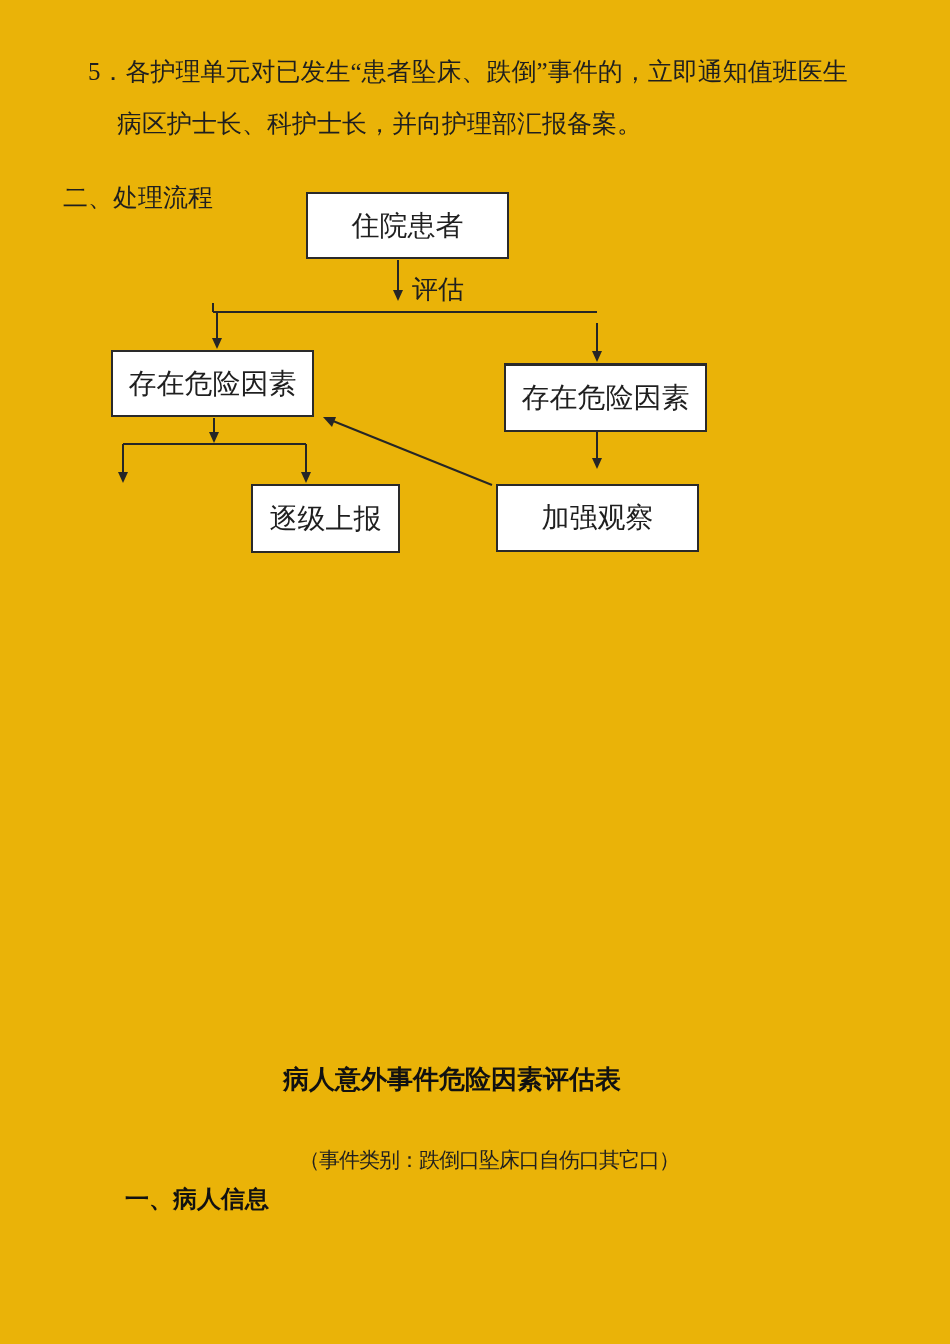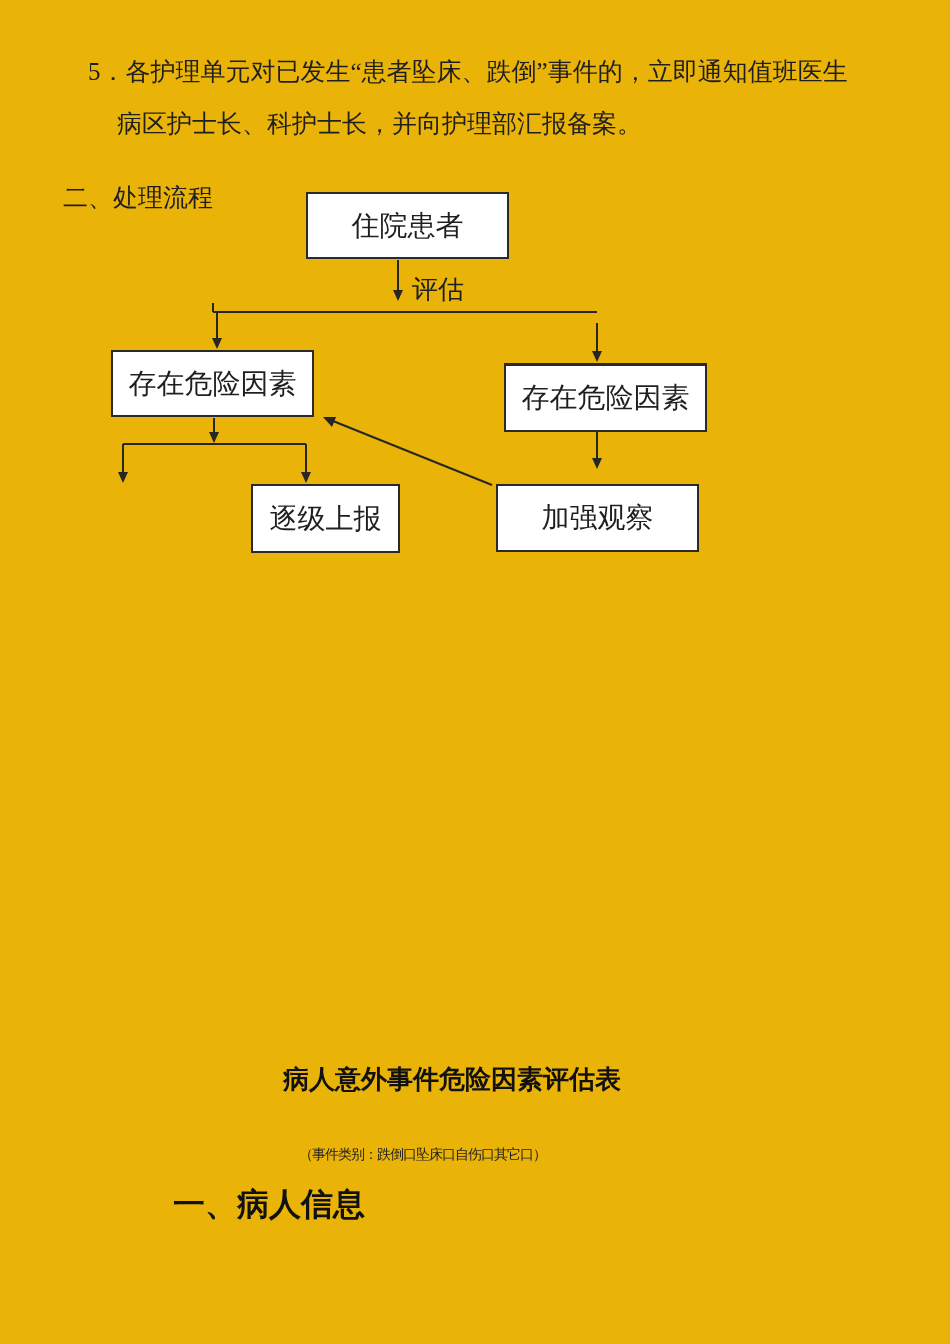--- a/index.html
+++ b/index.html
@@ -52,31 +52,30 @@
     color: #1f1f1f;
     z-index: 3;
   }
   .form-title {
     font-family: "Liberation Sans", "DejaVu Sans", sans-serif;
     font-weight: 700;
     font-size: 26px;
     color: #111111;
   }
   .form-subtitle {
-    font-size: 14px;
+    font-size: 21px;
     color: #1f1f1f;
     letter-spacing: -1px;
     text-align: right;
   }
   .form-section {
     font-family: "Liberation Sans", "DejaVu Sans", sans-serif;
     font-weight: 700;
-    font-size: 32px;
+    font-size: 24px;
     color: #111111;
-    margin-left: 48px;
   }
 </style>
 </head>
 <body>
 
 <div class="page">
 
   <div class="abs body-text" style="left:88px; top:55px;">5．各护理单元对已发生“患者坠床、跌倒”事件的，立即通知值班医生</div>
   <div class="abs body-text" style="left:117px; top:107px;">病区护士长、科护士长，并向护理部汇报备案。</div>
 

